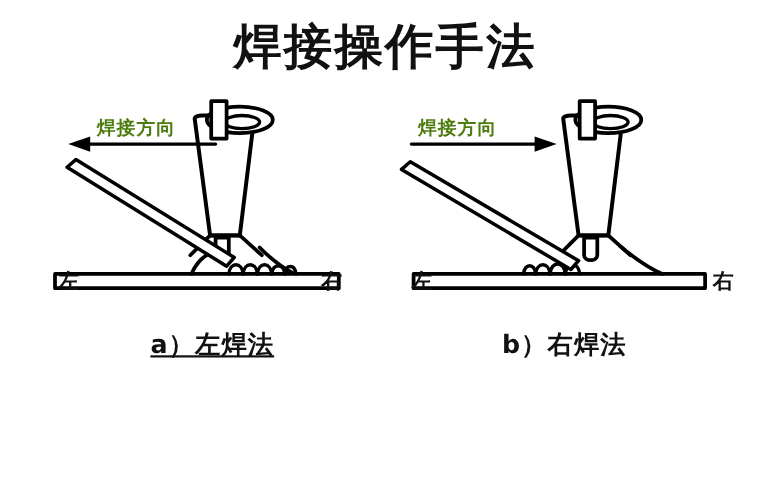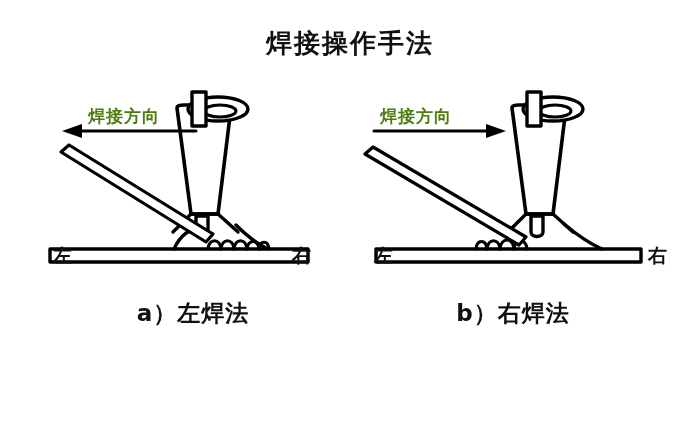--- a/index.html
+++ b/index.html
@@ -15,21 +15,21 @@
     font-family: "DejaVu Sans", "Liberation Sans", sans-serif;
     color: #000000;
   }
 
   #page-title {
     position: absolute;
     top: 22px;
     left: 0;
     width: 700px;
     text-align: center;
-    font-size: 26px;
+    font-size: 44px;
     font-weight: bold;
     letter-spacing: 2px;
     line-height: 42px;
     color: #111111;
   }
 
   .figure {
     position: absolute;
     top: 92px;
     width: 330px;
@@ -41,21 +41,21 @@
   .figure-caption {
     position: absolute;
     top: 298px;
     width: 330px;
     text-align: center;
     font-size: 23px;
     font-weight: bold;
     letter-spacing: 1px;
     color: #111111;
   }
-  #caption-a { left: 28px; }
+  #caption-a { left: 28px; text-decoration: underline; }
   #caption-b { left: 348px; }
 
   .direction-label {
     position: absolute;
     font-size: 17px;
     font-weight: bold;
     letter-spacing: 1px;
     color: #4d7c0f;
     white-space: nowrap;
   }

